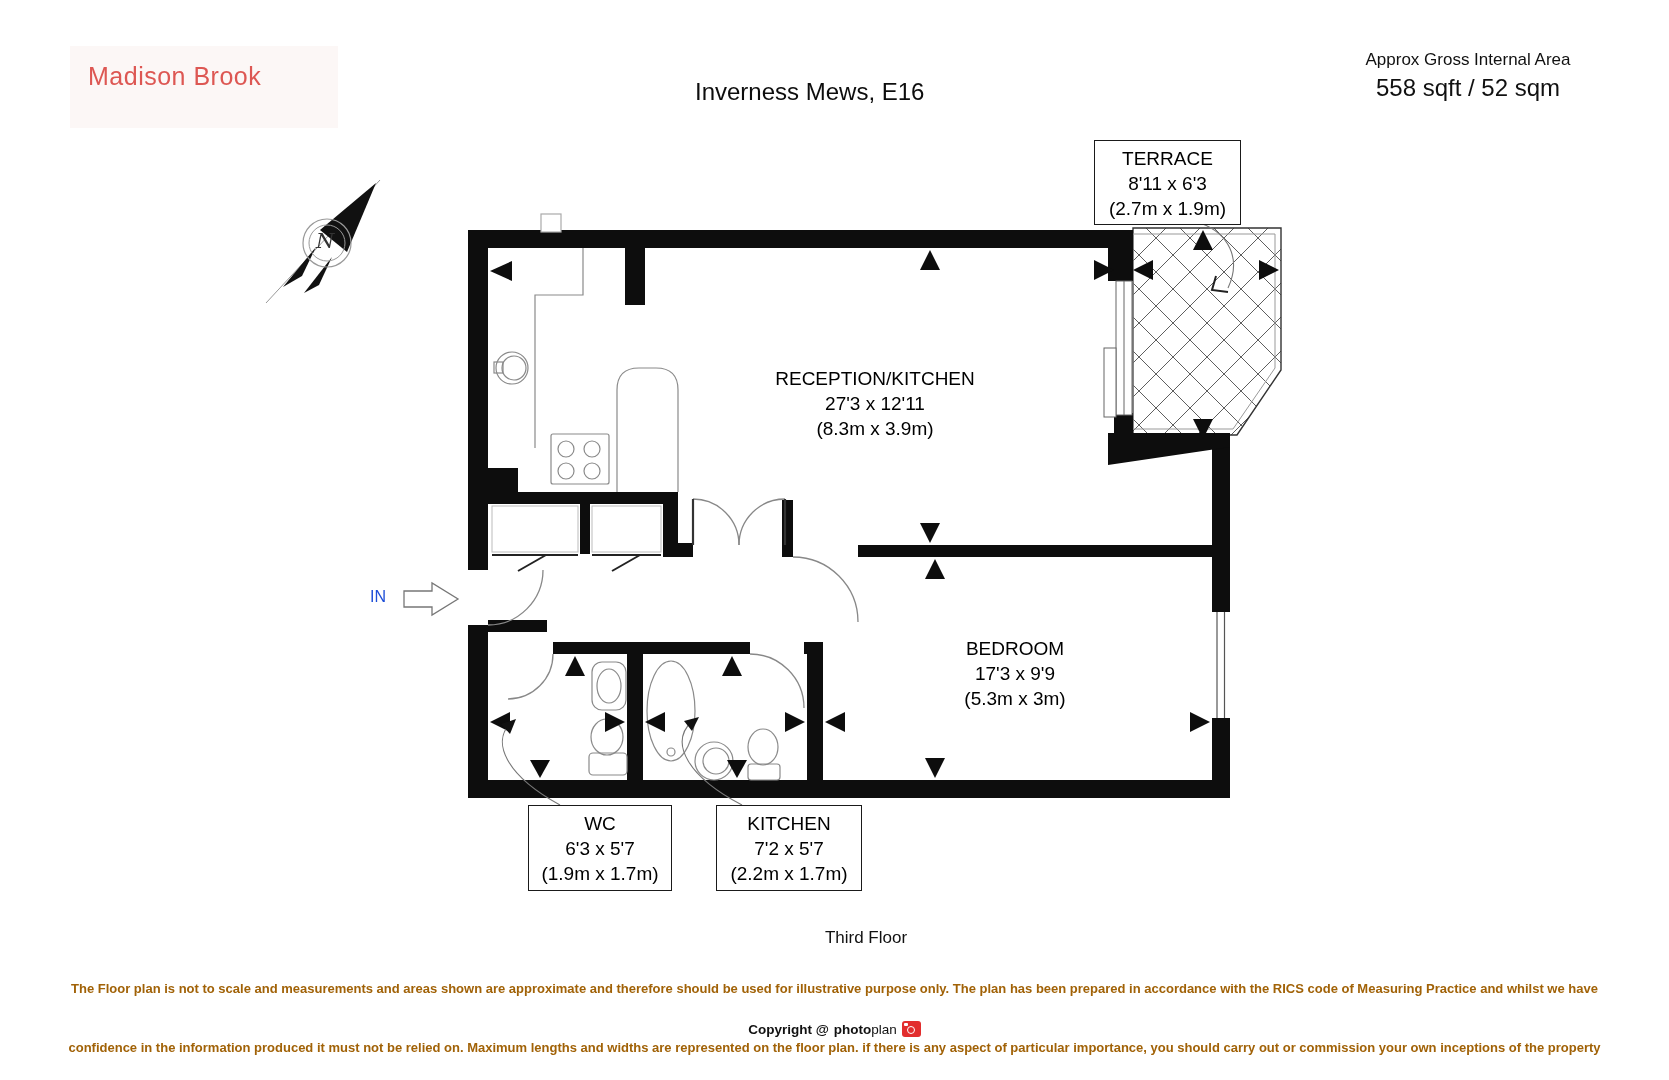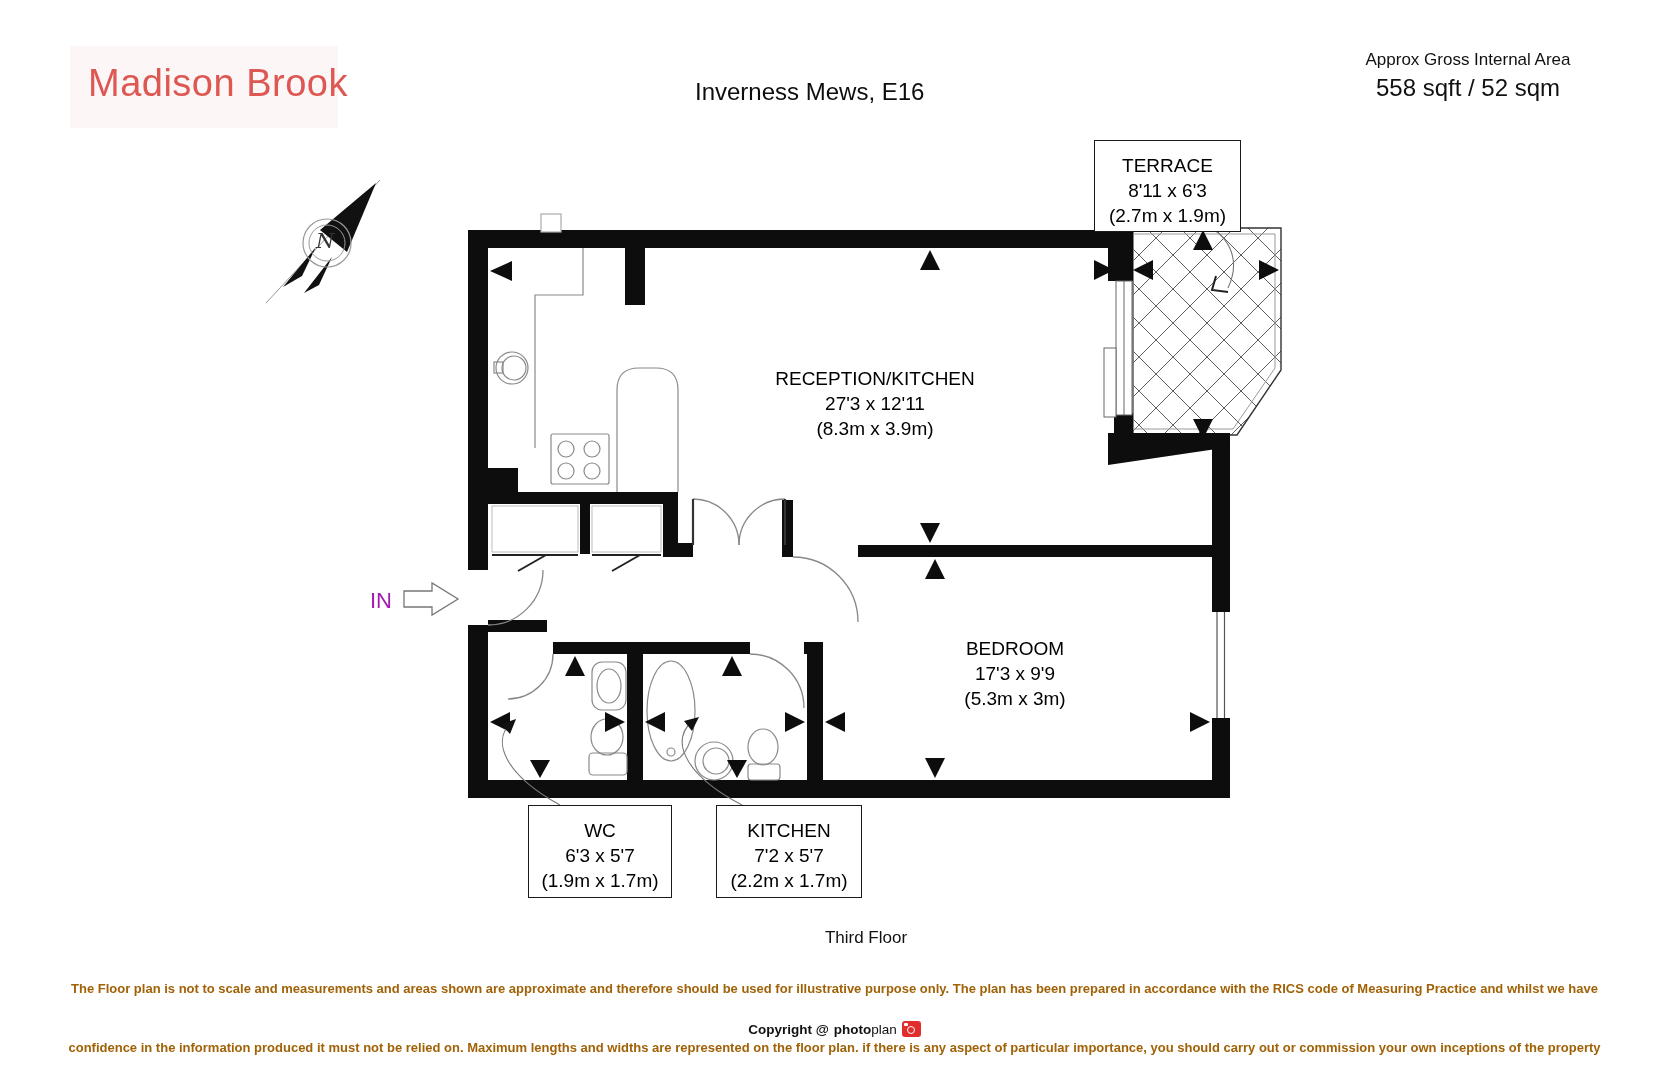--- a/index.html
+++ b/index.html
@@ -1,29 +1,29 @@
 <!DOCTYPE html>
 <html><head>
 <meta charset="utf-8">
 <style>
   html,body{margin:0;padding:0;background:#ffffff;}
   #canvas{position:relative;width:1669px;height:1080px;background:#ffffff;overflow:hidden;
           font-family:"Liberation Sans",sans-serif;color:#111;}
   #plan-svg{position:absolute;left:0;top:0;width:1669px;height:1080px;}
   .abs{position:absolute;}
   .logo-card{left:70px;top:46px;width:268px;height:82px;background:#fcf7f6;}
-  .logo-text{left:88px;top:62px;font-size:38px;letter-spacing:.5px;color:#dd5753;font-weight:500;}
+  .logo-text{left:88px;top:62px;font-size:25px;letter-spacing:.5px;color:#dd5753;font-weight:500;}
   .page-title{left:695px;top:78px;width:400px;text-align:left;font-size:24px;color:#0d0d0d;}
   .gia{left:1268px;top:50px;width:400px;text-align:center;}
   .gia-label{font-size:17px;}
   .gia-value{font-size:24px;margin-top:4px;}
   .room-label{position:absolute;text-align:center;font-size:19px;line-height:25px;color:#000;}
-  .room-box{background:#fff;border:1.5px solid #1a1a1a;padding-top:12px;}
+  .room-box{background:#fff;border:1.5px solid #1a1a1a;padding-top:5px;}
   .north-label{left:316px;top:229px;font-size:21px;font-style:italic;font-family:"DejaVu Serif",serif;color:#333;}
-  .in-label{left:370px;top:588px;font-size:22px;color:#a21caf;}
+  .in-label{left:370px;top:588px;font-size:16px;color:#1d4ed8;}
   .floor-label{left:716px;top:920px;width:300px;text-align:center;font-size:17px;margin-top:8px;}
   .disclaimer{left:40px;right:40px;text-align:center;font-size:13px;font-weight:bold;color:#a16207;}
   .d1{top:981px;} .d2{top:1040px;}
   .copyright{top:1021px;left:0;right:0;display:flex;justify-content:center;align-items:center;
              font-size:13.5px;}
   .cr-prefix{font-weight:bold;margin-right:5px;}
   .cr-bold{font-weight:bold;}
   .cr-light{font-weight:400;}
   .pp-icon{display:inline-block;width:19px;height:16px;background:#e22d2d;border-radius:3px;
            position:relative;margin-left:5px;}

